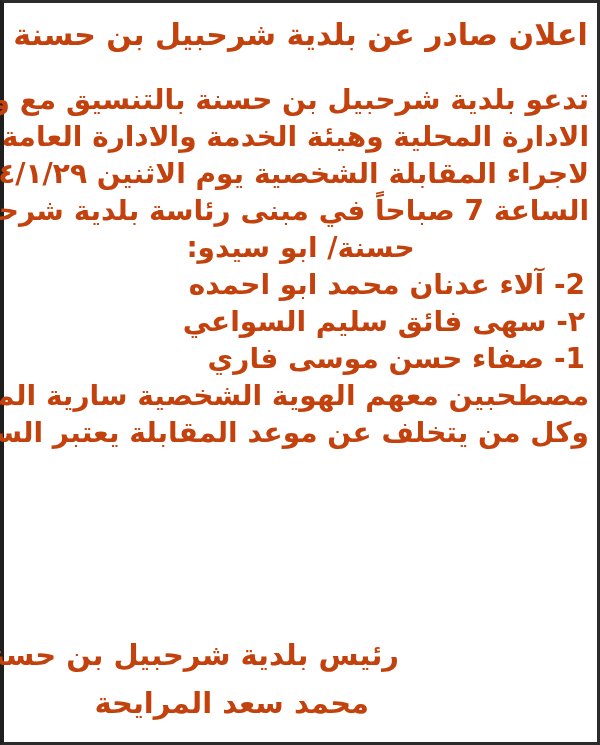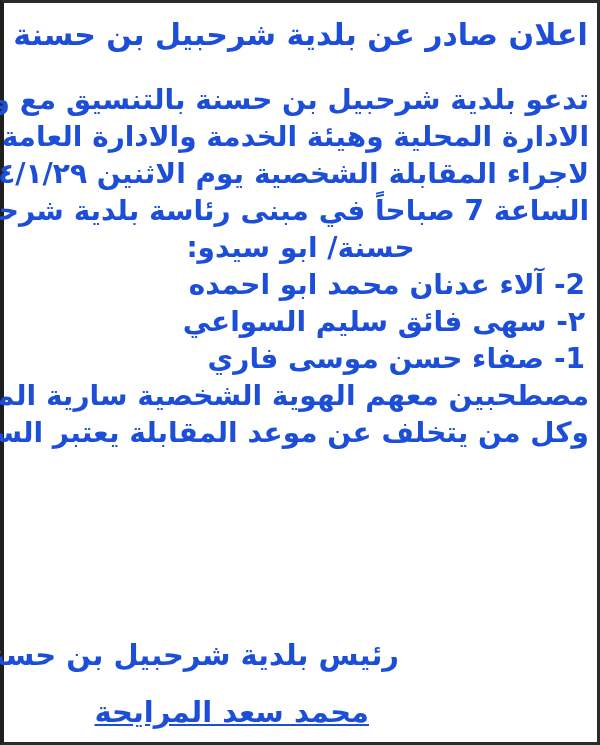--- a/index.html
+++ b/index.html
@@ -18,21 +18,21 @@
       top: 0;
       width: 600px;
       height: 745px;
       box-sizing: border-box;
       border-top: 3px solid #2b2b2b;
       border-left: 4px solid #1f1f1f;
       border-right: 3px solid #2b2b2b;
       border-bottom: 3px solid #2b2b2b;
       background: #ffffff;
       direction: rtl;
-      color: #1d4ed8;
+      color: #c2410c;
       font-family: "DejaVu Sans", sans-serif;
     }
     .title {
       position: absolute;
       top: 12px;
       left: 0;
       right: 0;
       text-align: center;
       font-size: 30px;
       font-weight: bold;
@@ -75,22 +75,21 @@
       font-size: 29px;
       font-weight: bold;
       line-height: 44px;
       height: 44px;
       text-align: right;
       white-space: nowrap;
       padding-right: 190px;
     }
     .sig-line.name {
       padding-right: 220px;
-      margin-top: 13px;
-      text-decoration: underline;
+      margin-top: 4px;
     }
   </style>
 </head>
 <body>
 
 <div class="notice">
 
   <div class="title">اعلان صادر عن بلدية شرحبيل بن حسنة</div>
 
   <div class="body-lines">

